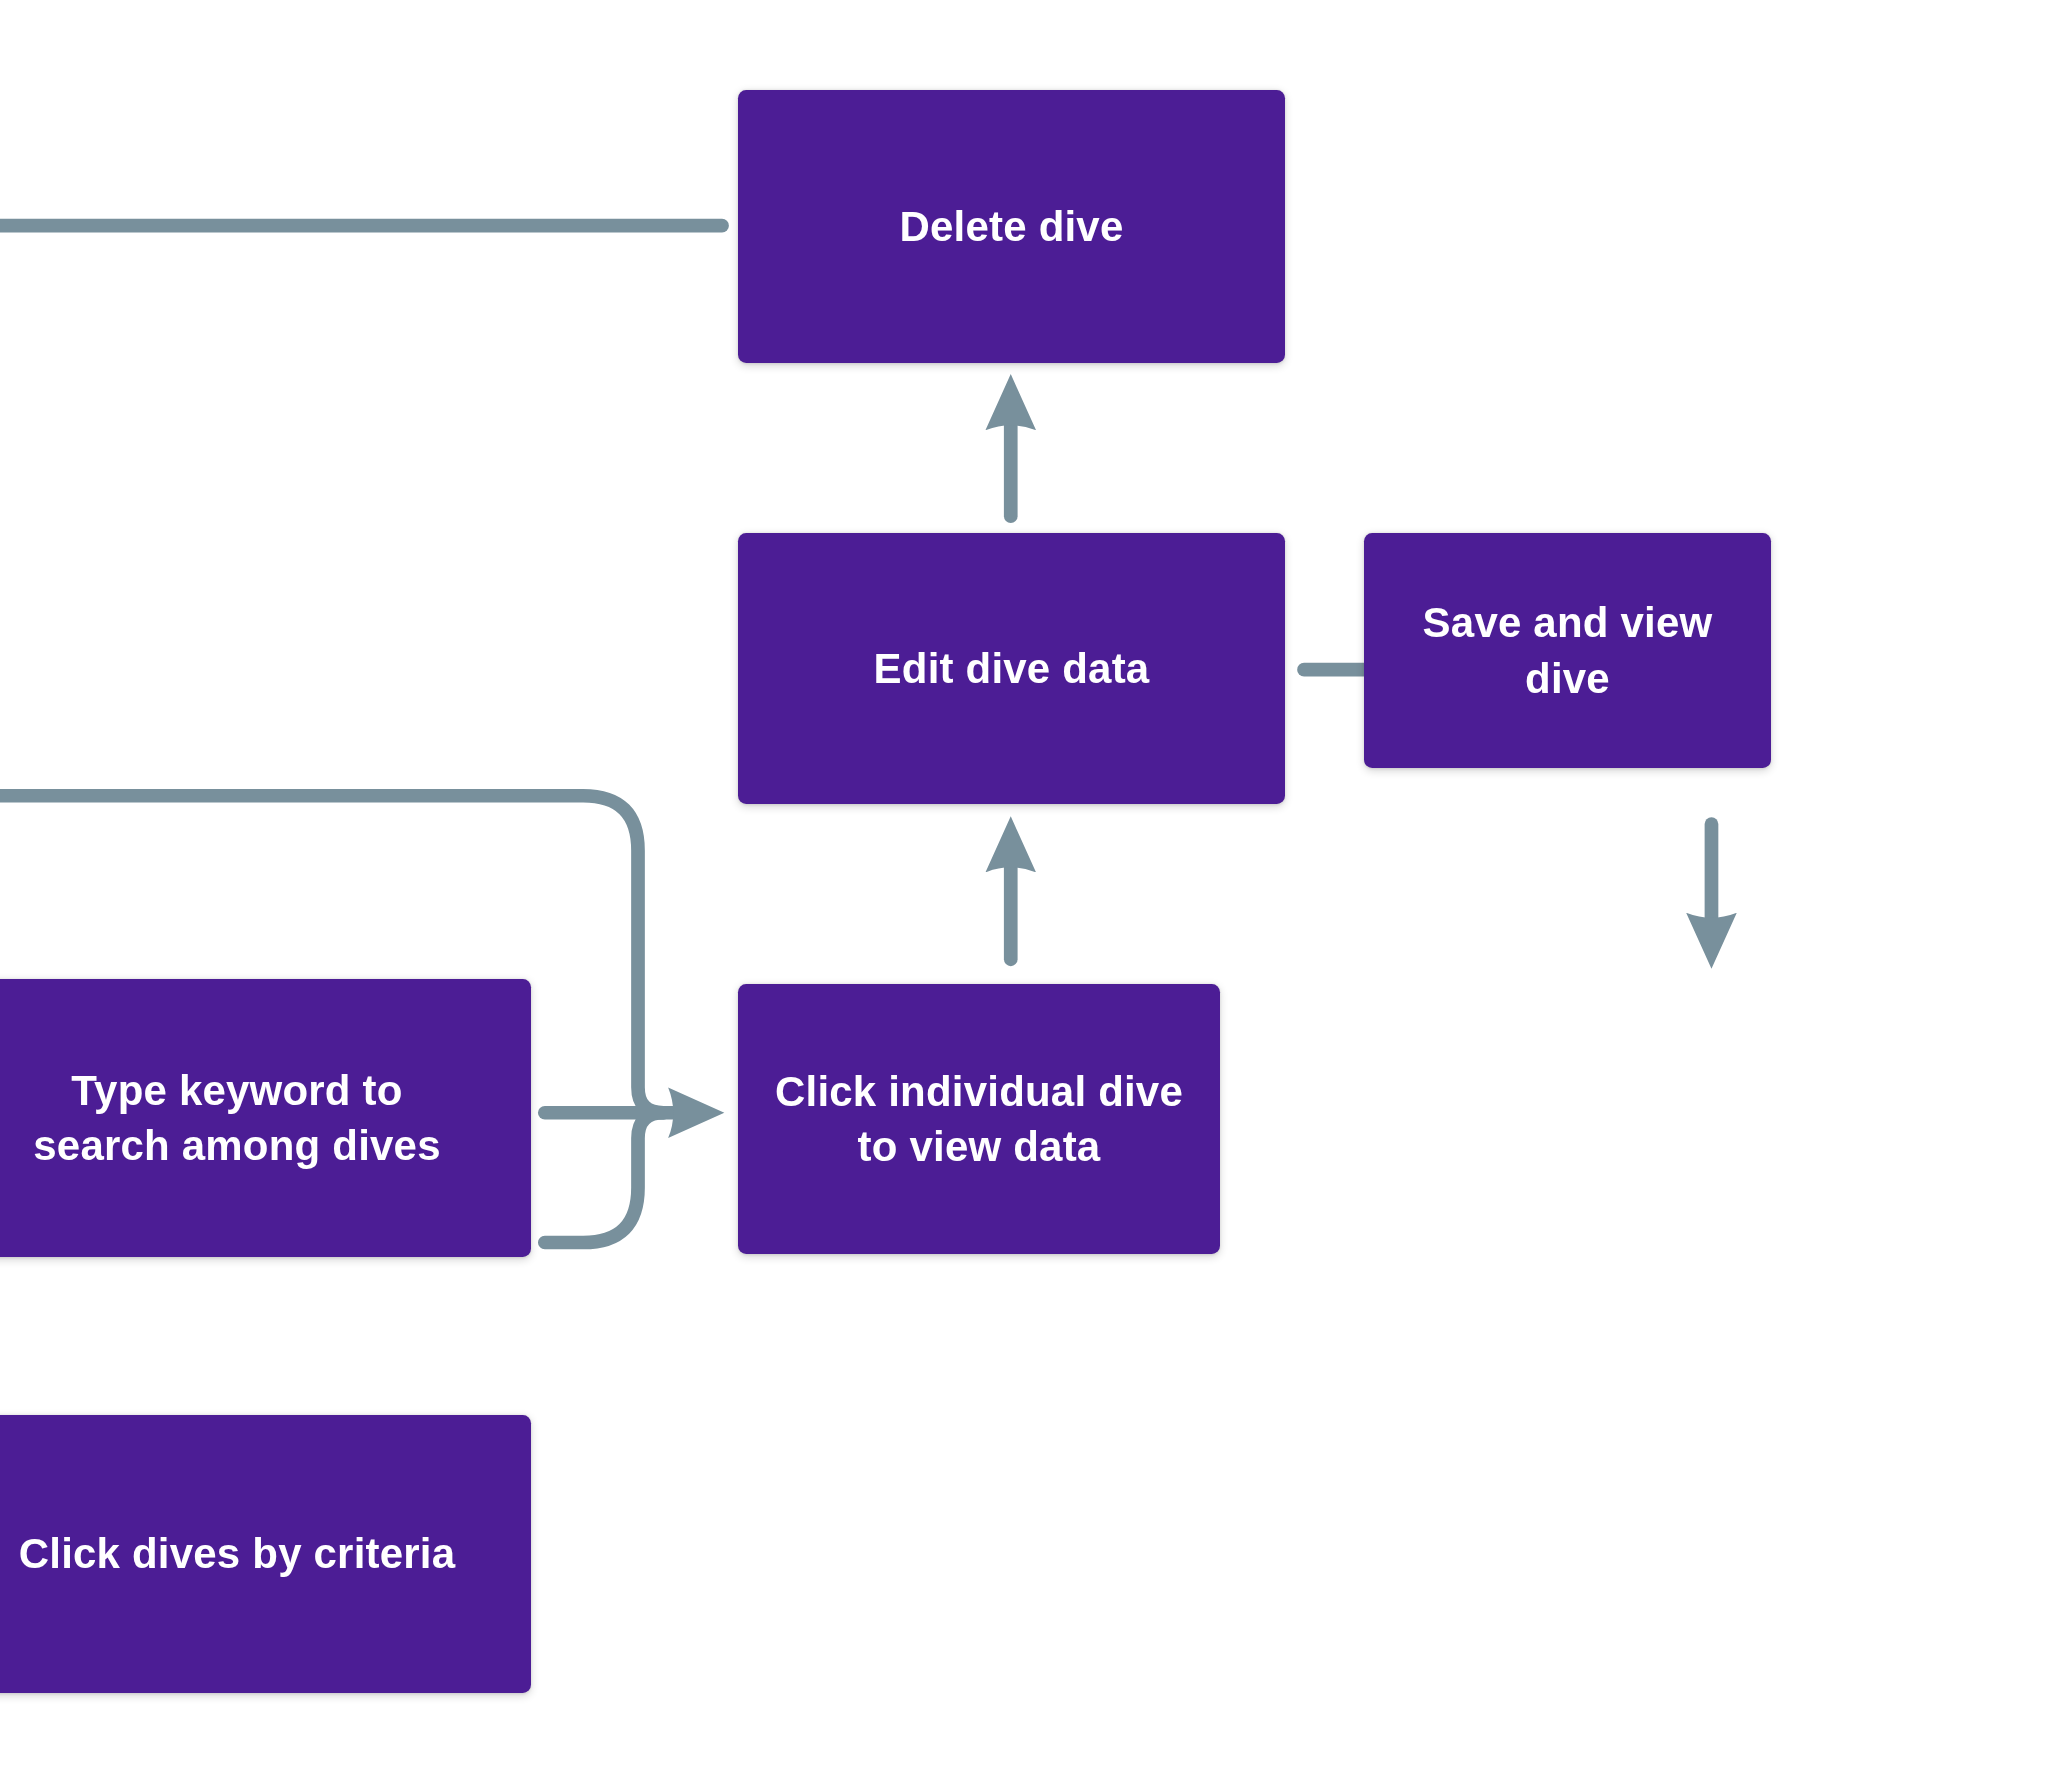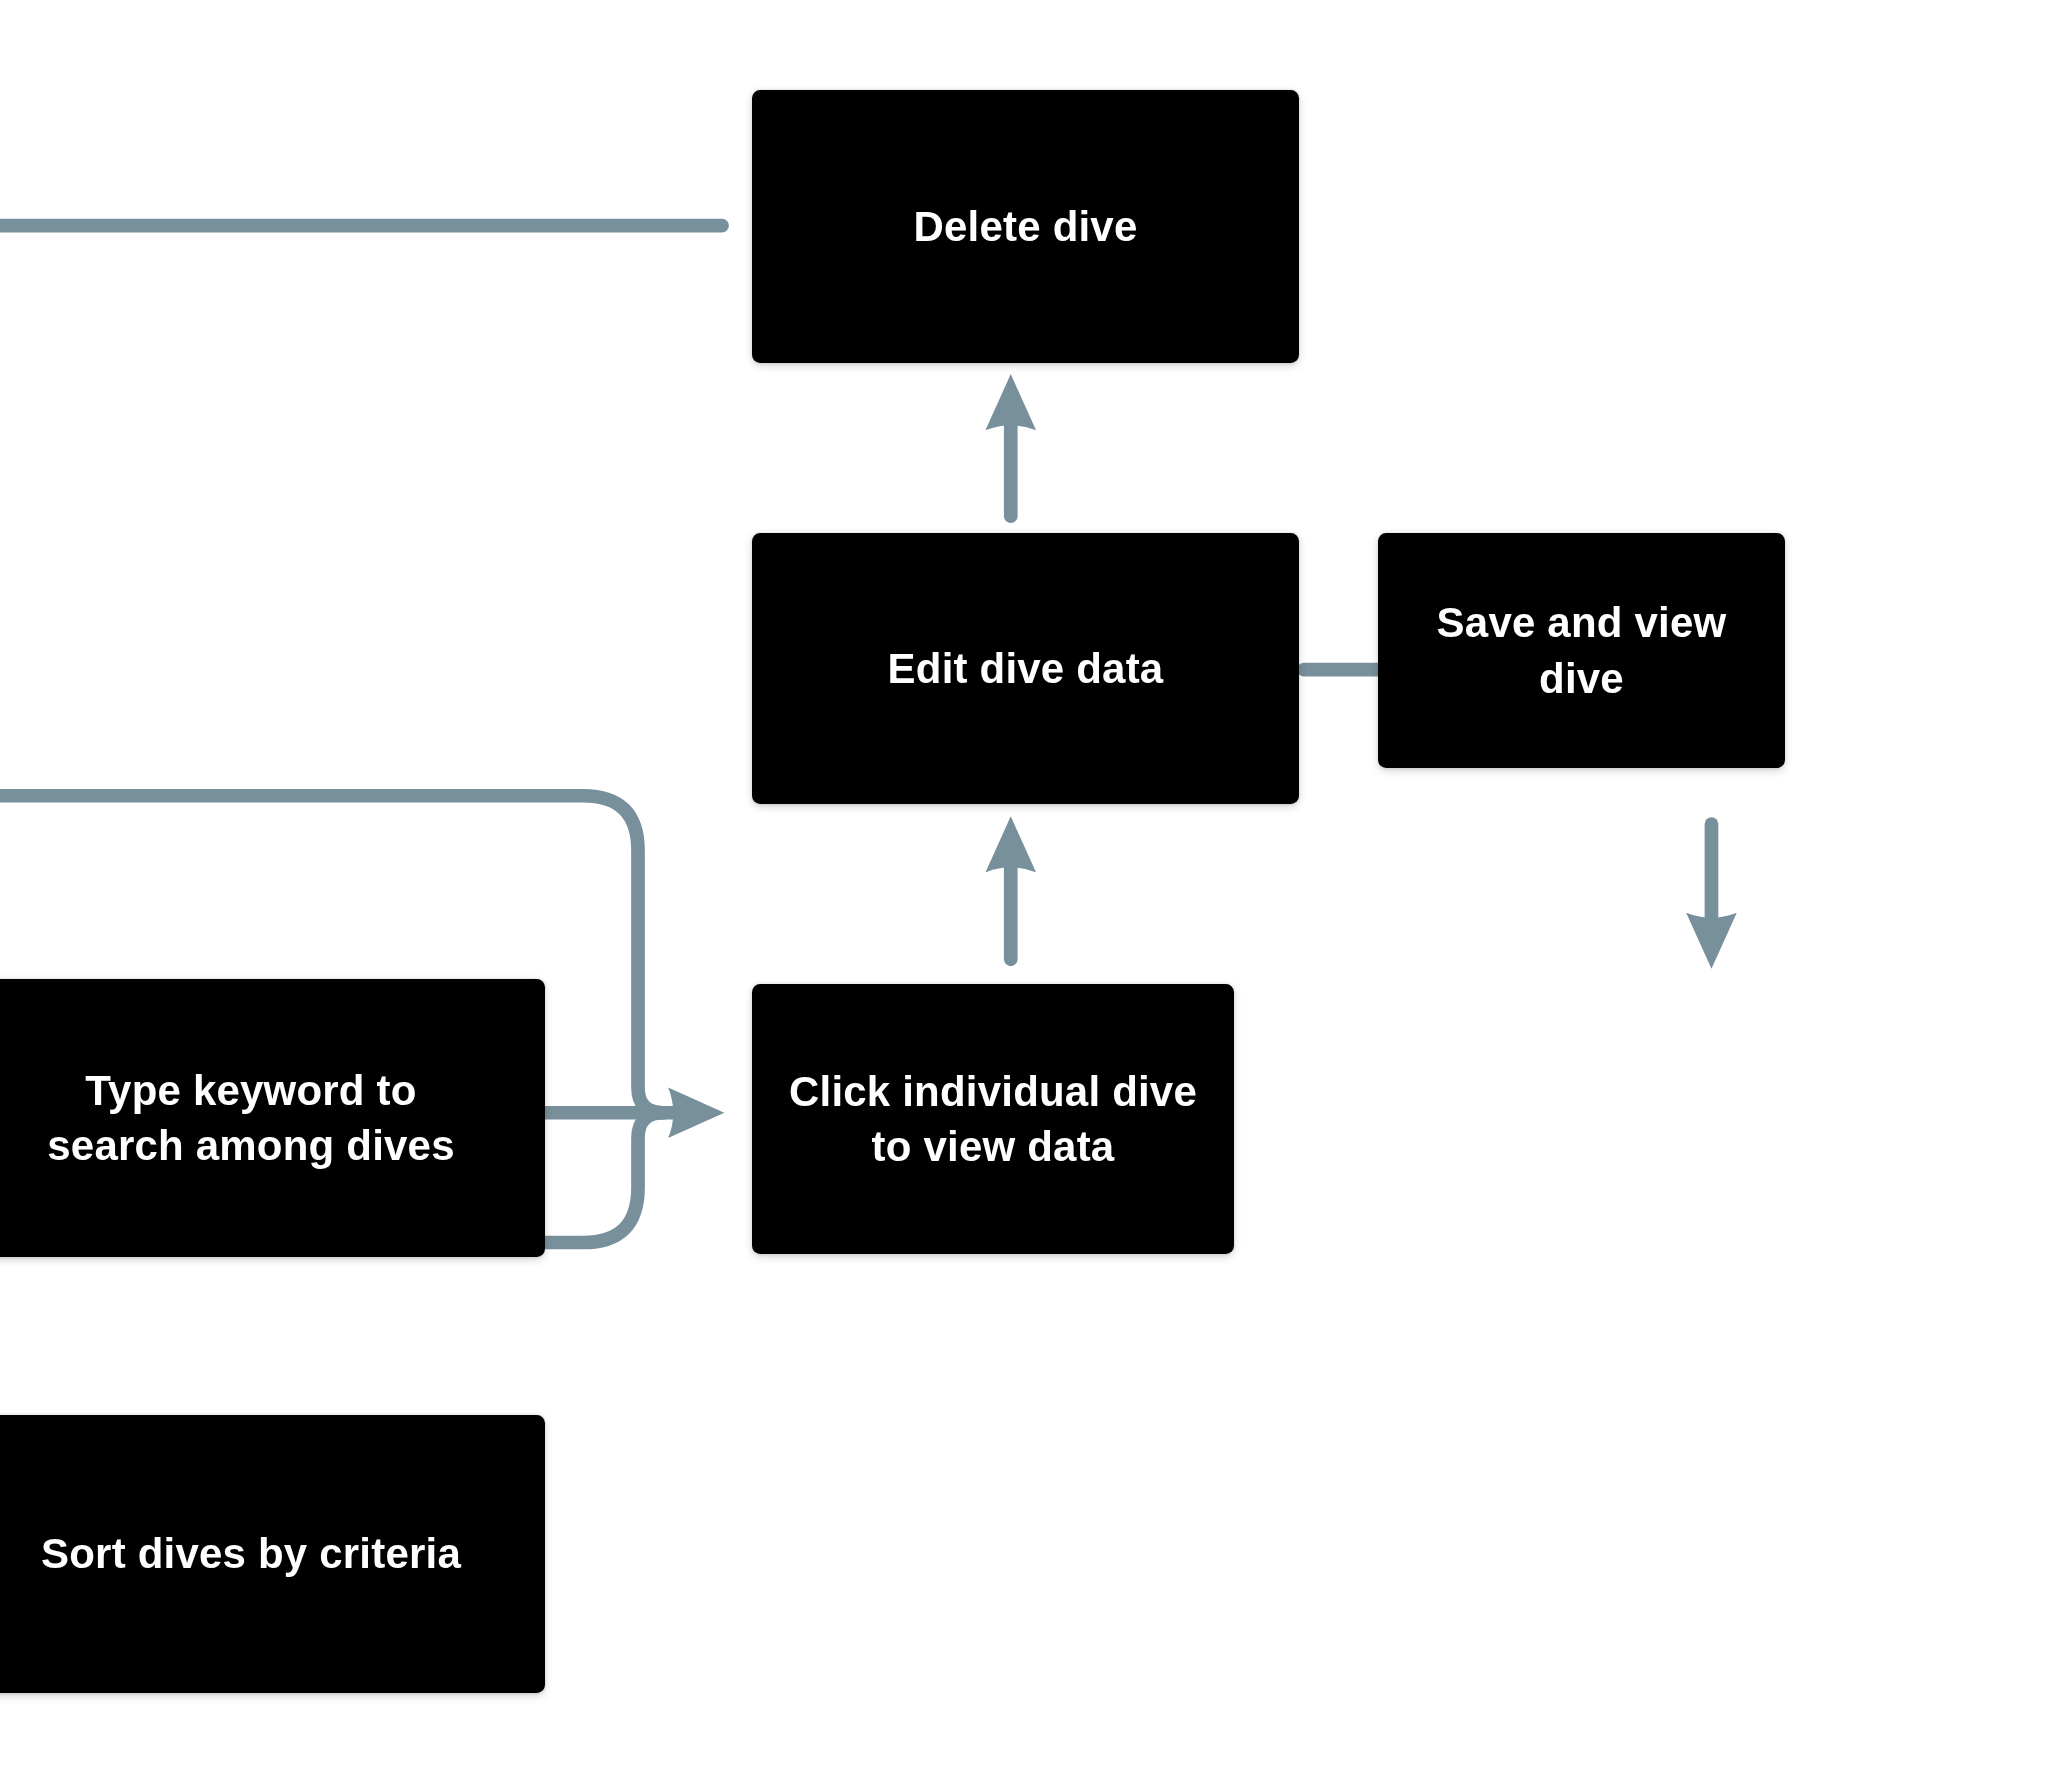--- a/index.html
+++ b/index.html
@@ -35,23 +35,22 @@
     color: #ffffff;
     font-size: 42px;
     font-weight: 600;
     line-height: 1.32;
     letter-spacing: 0.2px;
     box-sizing: border-box;
     padding: 9.1px 20px;
     box-shadow: 0 2.7px 8.2px rgba(0,0,0,0.16), 0 0.9px 2.7px rgba(0,0,0,0.10);
   }
   .node-process {
-    background: #000000;
+    background: #4c1d95;
     border-radius: 8.2px;
-    margin-left: 14px;
   }
   .node-terminal {
     background: #E57F31;
     border-radius: 146px;
   }
   .node-label {
     display: block;
     white-space: pre-line;
   }
 </style>
@@ -116,18 +115,18 @@
     <span class="node-label">Click individual dive
 to view data</span>
   </div>
 
   <div class="node node-process" style="left:-57px; top:979px; width:588px; height:278px;">
     <span class="node-label">Type keyword to
 search among dives</span>
   </div>
 
   <div class="node node-process" style="left:-57px; top:1415px; width:588px; height:278px;">
-    <span class="node-label">Sort dives by criteria</span>
+    <span class="node-label">Click dives by criteria</span>
   </div>
 
 
 </div>
 
 
 </body></html>

